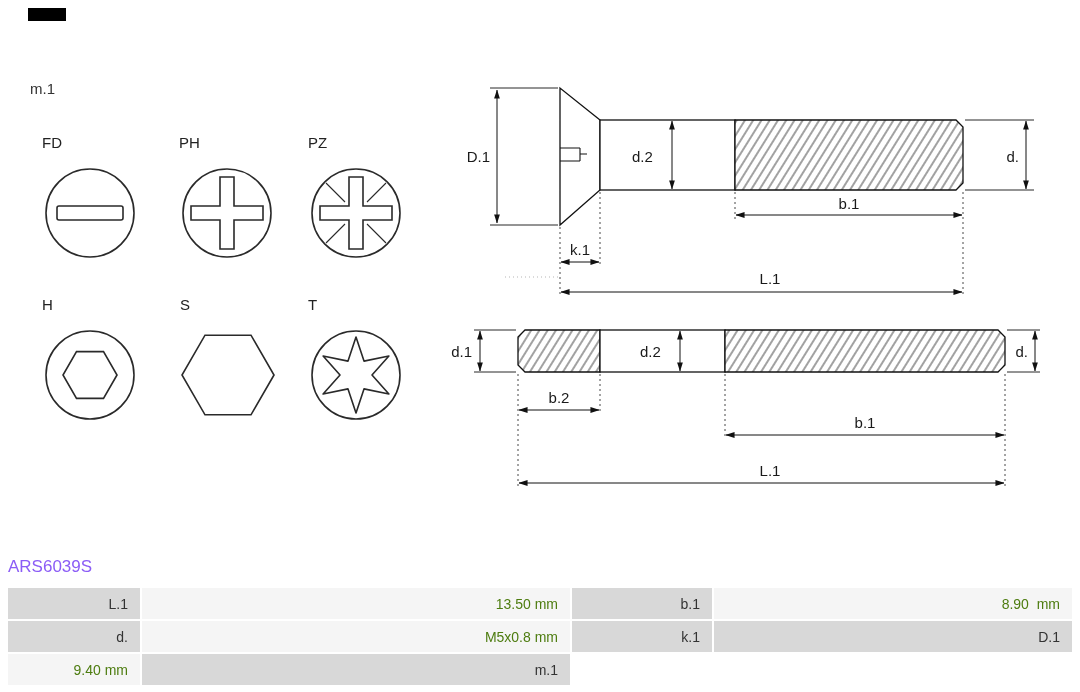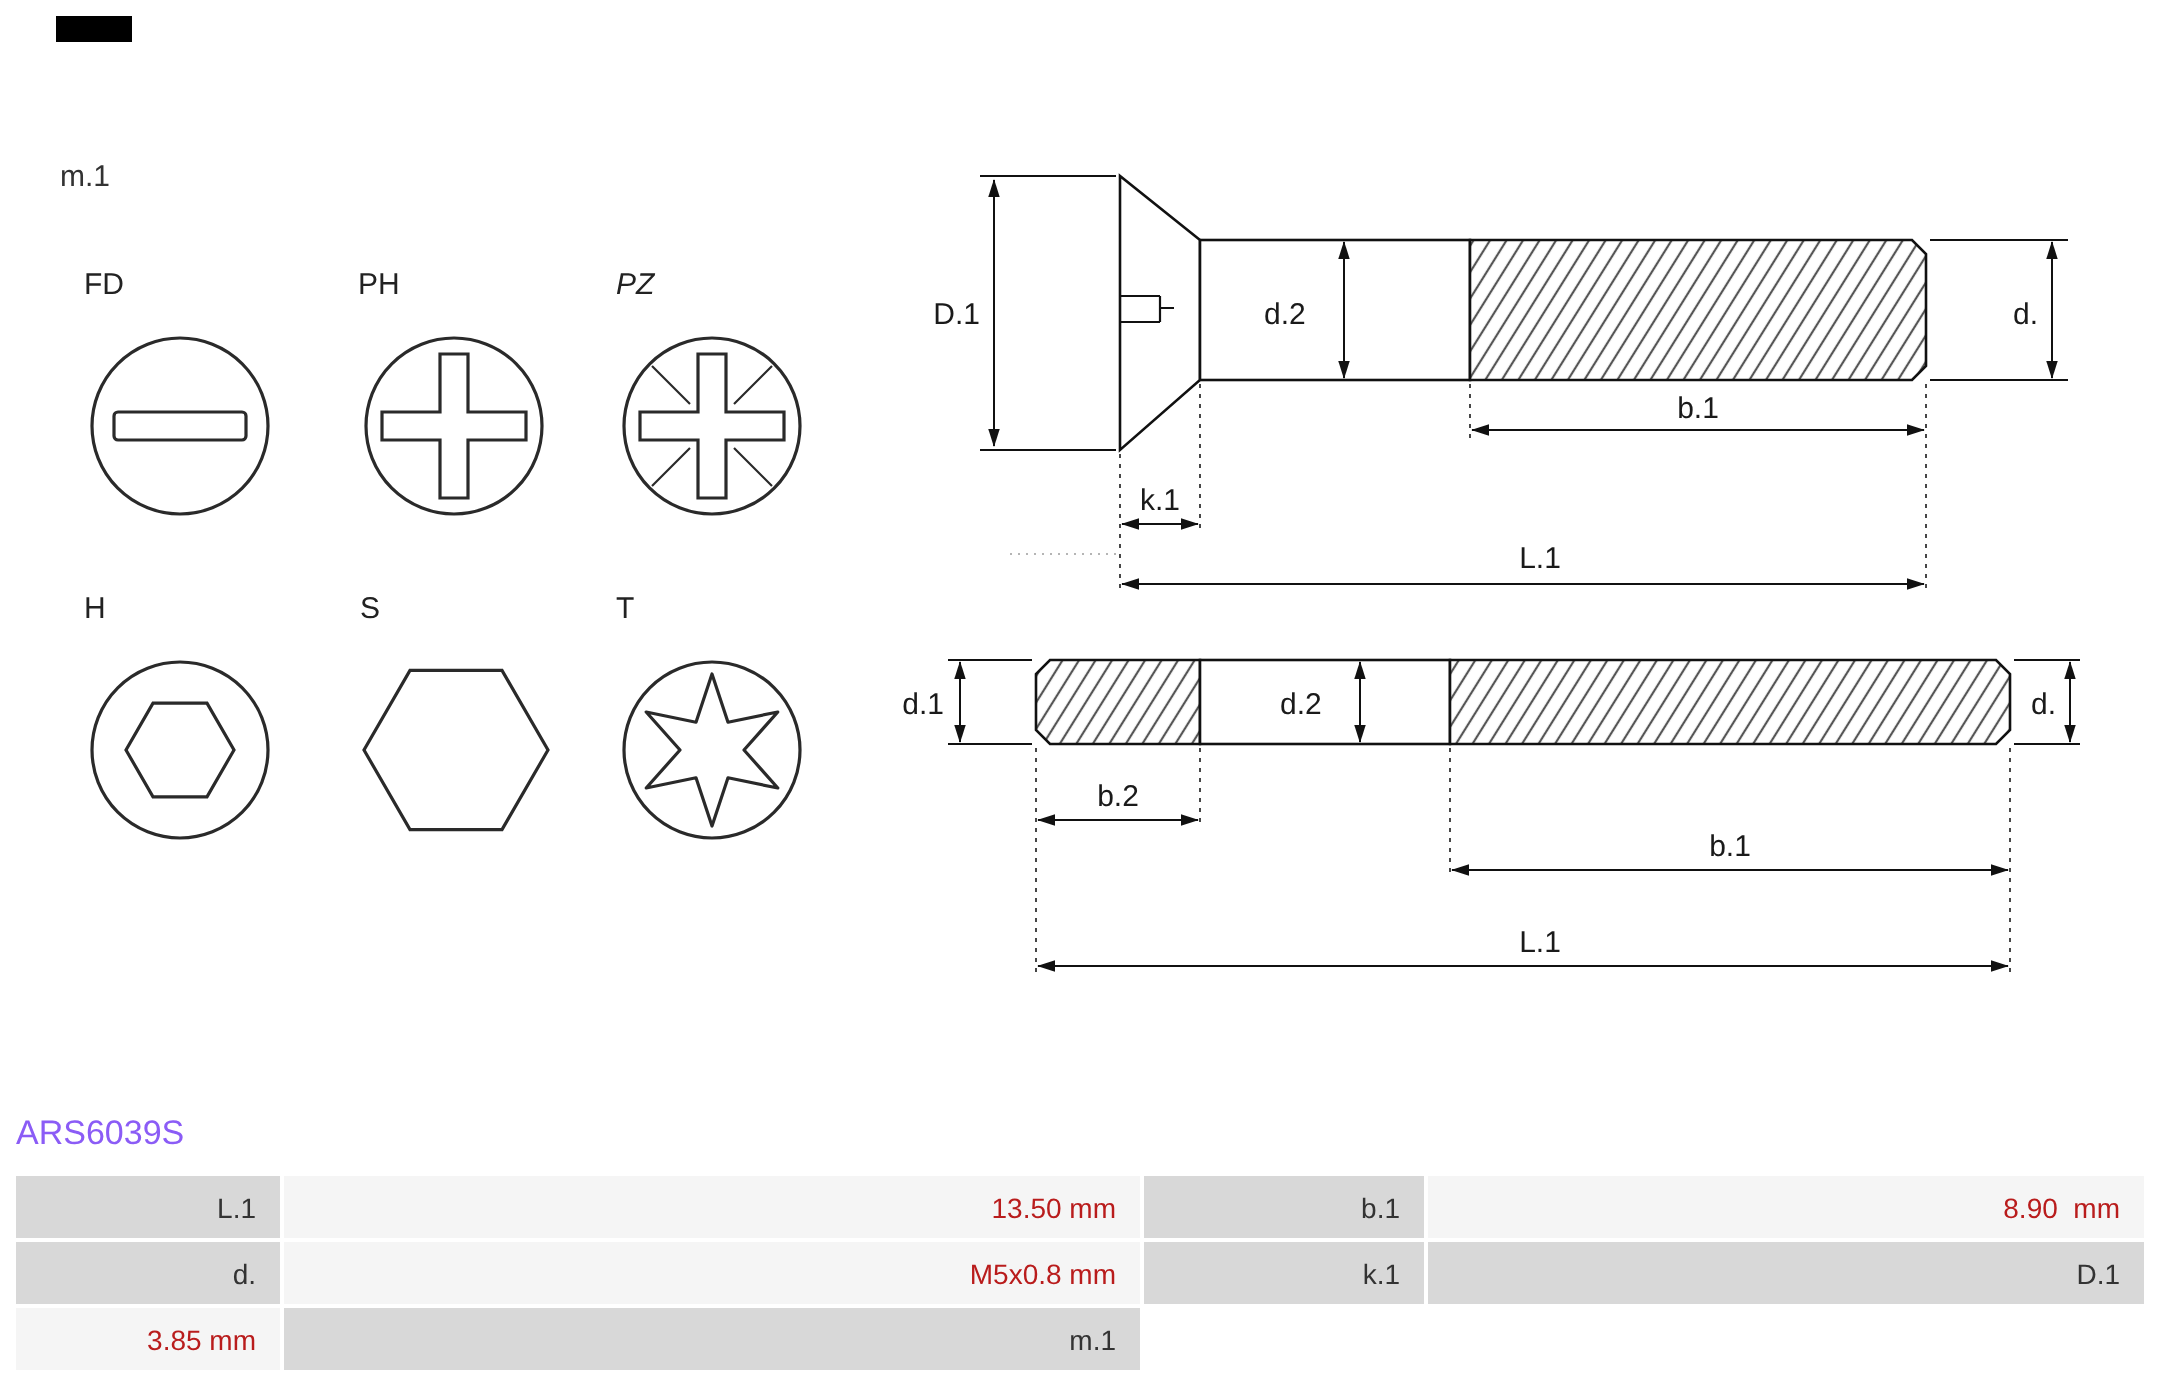--- a/index.html
+++ b/index.html
@@ -34,21 +34,21 @@
   .spec-table {
     left:8px; top:588px; width:1064px;
     display:grid;
     grid-template-columns:132px 428px 140px 1fr;
     grid-auto-rows:31px;
     gap:2px;
     font-size:14px;
   }
   .cell { display:flex; align-items:center; justify-content:flex-end; padding-right:12px; box-sizing:border-box; }
   .cell.lbl { background:#d8d8d8; color:#333; }
-  .cell.val { background:#f5f5f5; color:#b91c1c; white-space:pre; }
+  .cell.val { background:#f5f5f5; color:#4d7c0f; white-space:pre; }
 </style>
 </head>
 <body>
 
 <div class="abs logo-mark"></div>
 
 <div class="abs m1-label">m.1</div>
 
 <div class="abs icon-block" style="left:42px; top:134px;">
   <span class="code">FD</span>
@@ -59,21 +59,21 @@
 </div>
 
 <div class="abs icon-block" style="left:179px; top:134px;">
   <span class="code">PH</span>
   <svg width="96" height="96" viewBox="-48 -48 96 96">
     <circle r="44" class="ic"></circle>
     <path class="ic" d="M-7,-36 L7,-36 L7,-7 L36,-7 L36,7 L7,7 L7,36 L-7,36 L-7,7 L-36,7 L-36,-7 L-7,-7 Z"></path>
   </svg>
 </div>
 
-<div class="abs icon-block" style="left:308px; top:134px;font-style:italic;">
+<div class="abs icon-block" style="left:308px; top:134px;">
   <span class="code">PZ</span>
   <svg width="96" height="96" viewBox="-48 -48 96 96">
     <circle r="44" class="ic"></circle>
     <path class="ic" d="M-7,-36 L7,-36 L7,-7 L36,-7 L36,7 L7,7 L7,36 L-7,36 L-7,7 L-36,7 L-36,-7 L-7,-7 Z"></path>
     <path class="ic-thin" d="M11,11 L30,30 M-11,11 L-30,30 M11,-11 L30,-30 M-11,-11 L-30,-30"></path>
   </svg>
 </div>
 
 <div class="abs icon-block" style="left:42px; top:296px;">
   <span class="code">H</span>
@@ -177,15 +177,15 @@
   <div class="cell lbl">L.1</div>
   <div class="cell val">13.50 mm</div>
   <div class="cell lbl">b.1</div>
   <div class="cell val">8.90  mm</div>
 
   <div class="cell lbl">d.</div>
   <div class="cell val">M5x0.8 mm</div>
   <div class="cell lbl">k.1</div>
 
   <div class="cell lbl">D.1</div>
-  <div class="cell val">3.85 mm</div>
+  <div class="cell val">9.40 mm</div>
   <div class="cell lbl">m.1</div>
 </div>
 
 </body></html>

